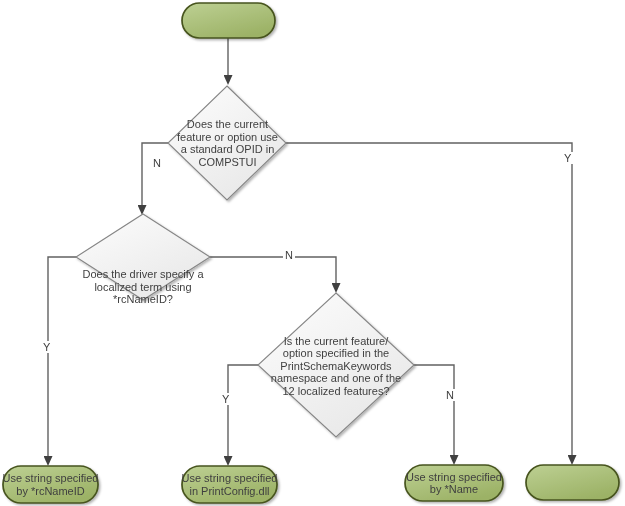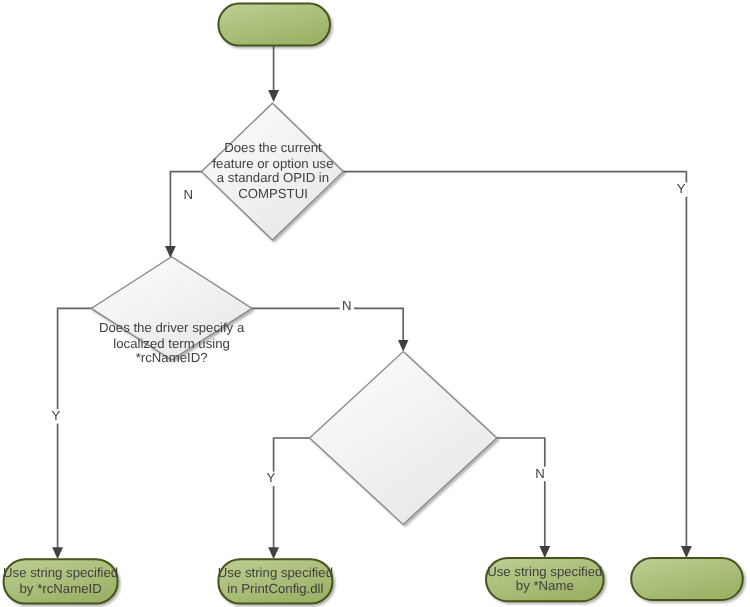--- a/index.html
+++ b/index.html
@@ -93,20 +93,25 @@
 
   <div class="node-text" style="left:160px; top:106px; width:135px; height:74px;">Does the current
 feature or option use
 a standard OPID in
 COMPSTUI</div>
 
   <div class="node-text" style="left:63px; top:248px; width:160px; height:50px;margin-top:14px;">Does the driver specify a
 localized term using
 *rcNameID?</div>
 
+  <div class="node-text" style="left:256px; top:333px; width:160px; height:66px;">Is the current feature/
+option specified in the
+PrintSchemaKeywords
+namespace and one of the
+12 localized features?</div>
 
   <div class="node-text" style="left:-4px; top:467px; width:109px; height:35px;">Use string specified
 by *rcNameID</div>
 
   <div class="node-text" style="left:175px; top:467px; width:109px; height:35px;">Use string specified
 in PrintConfig.dll</div>
 
   <div class="node-text" style="left:399px; top:466px; width:110px; height:34px;">Use string specified
 by *Name</div>
 

